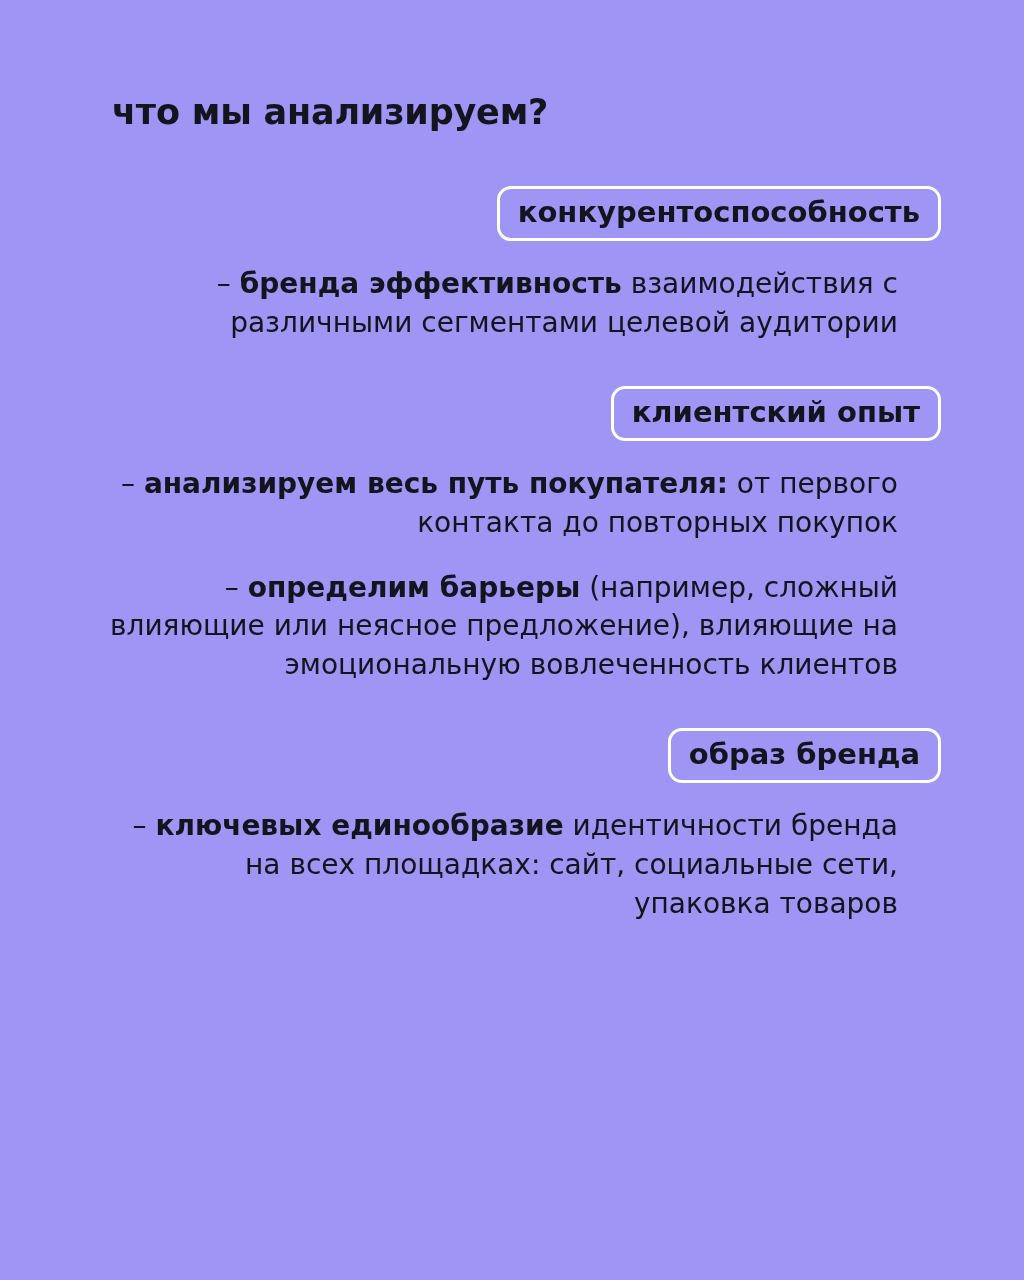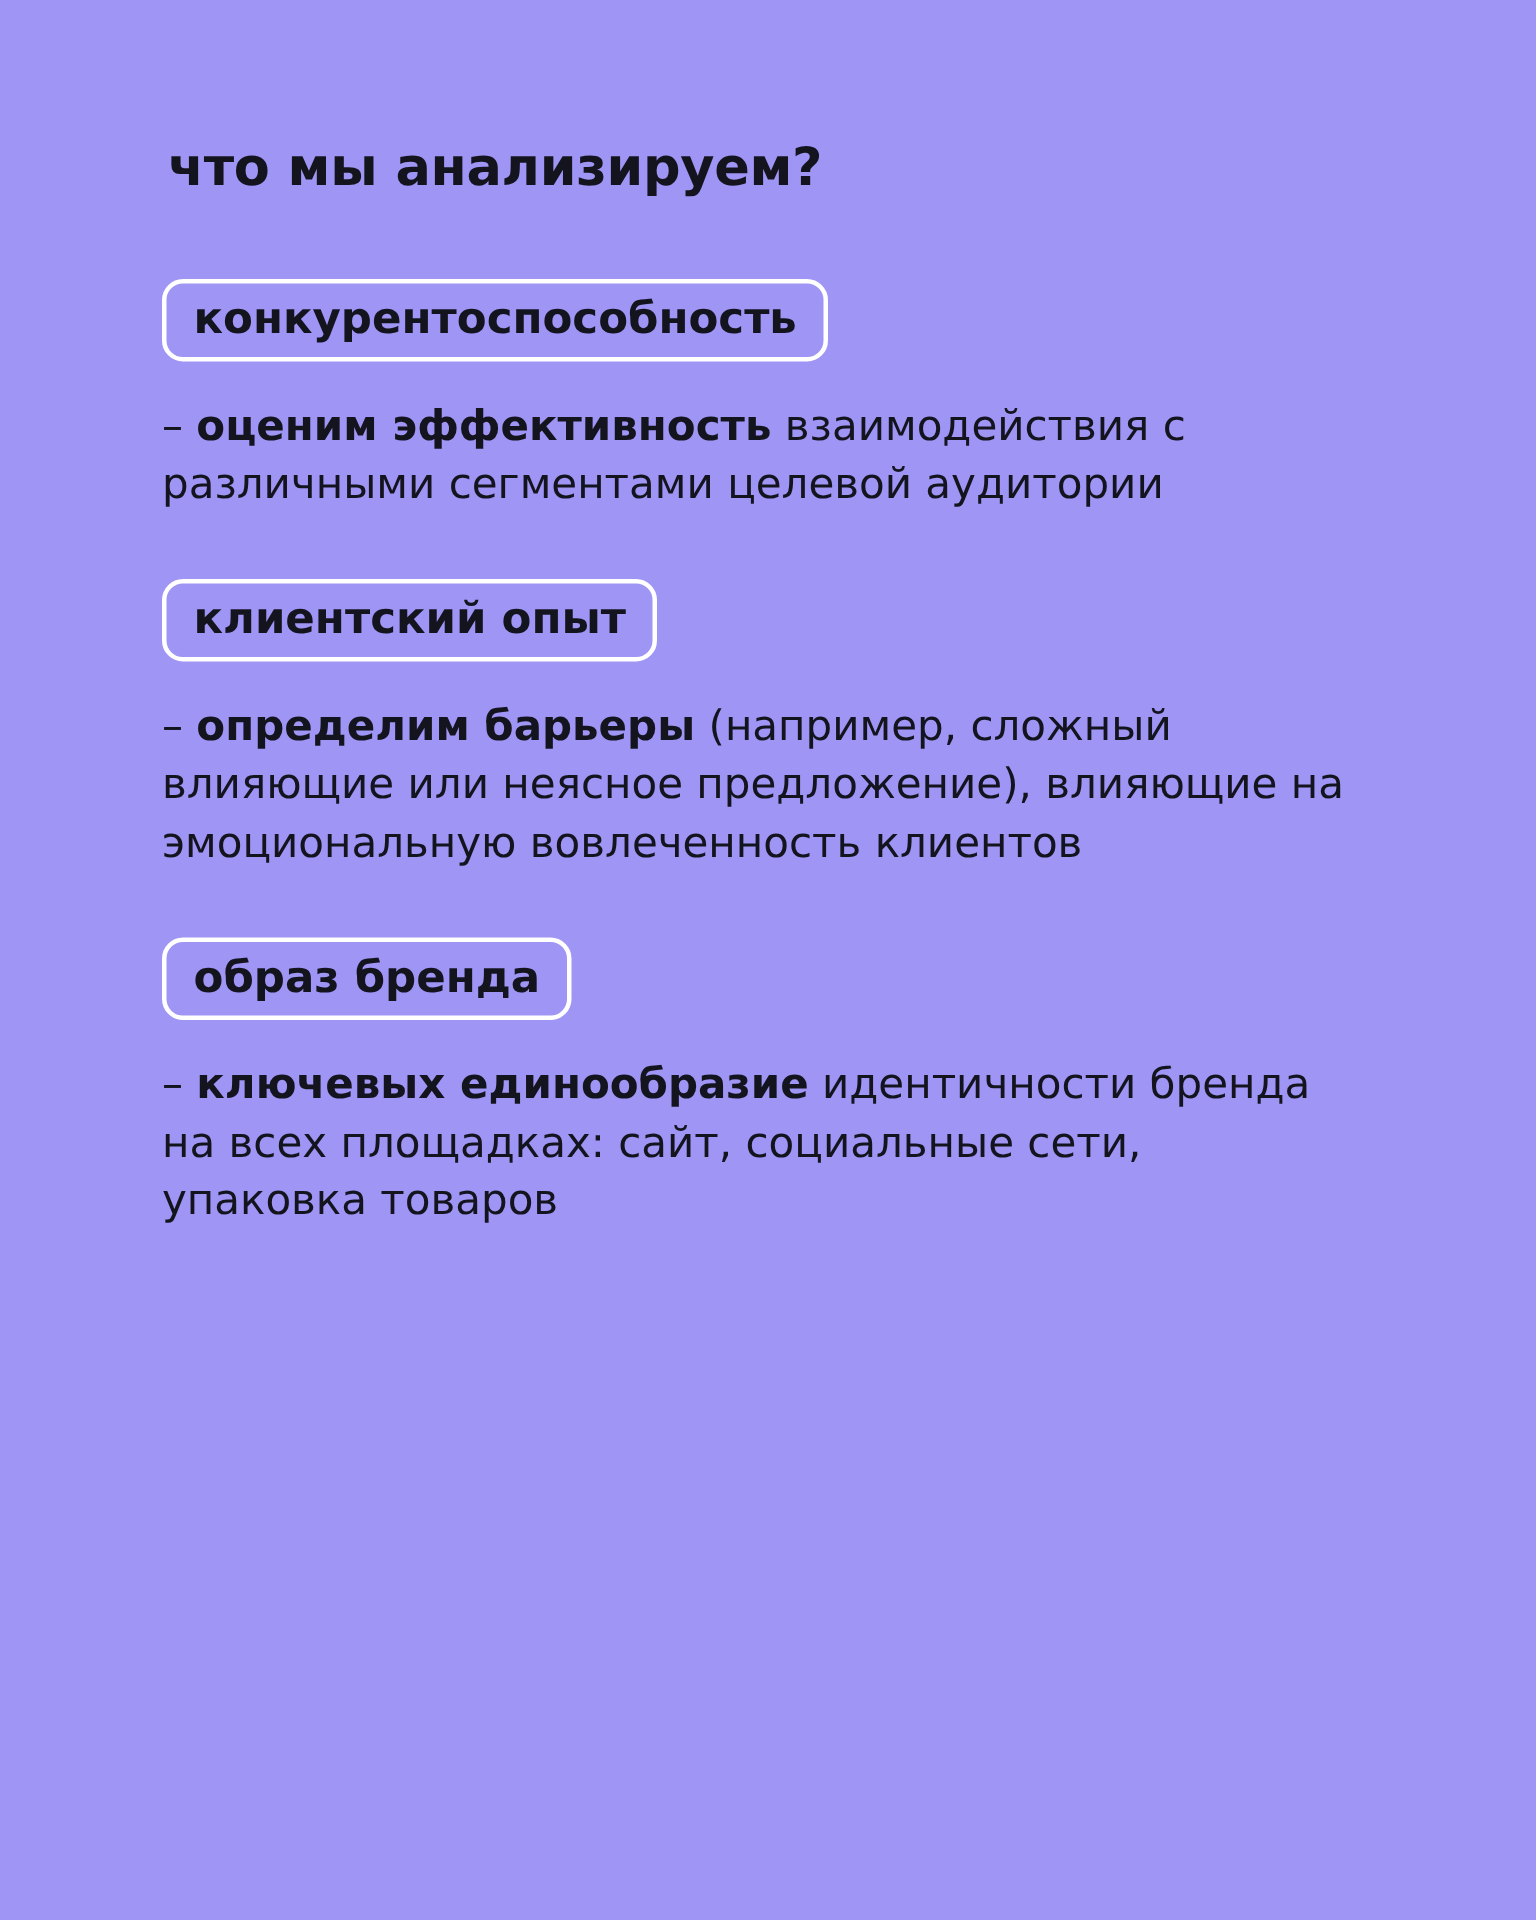--- a/index.html
+++ b/index.html
@@ -23,20 +23,21 @@
   }
   .title {
     font-size: 35px;
     font-weight: bold;
     letter-spacing: -0.2px;
     margin: 0 0 54px 4px;
     color: #14141e;
   }
   .section {
     margin-bottom: 34px;
+    text-align: right;
   }
   .chip {
     display: inline-block;
     border: 3px solid #ffffff;
     border-radius: 14px;
     padding: 9px 18px 11px 18px;
     font-size: 29px;
     font-weight: bold;
     color: #14141e;
     line-height: 1;
@@ -63,26 +64,30 @@
 <body style="background: rgb(158, 149, 245);">
 
 <div class="slide">
 
   <h1 class="title">что мы анализируем?</h1>
 
   <div class="section sec-competitiveness">
     <div class="chip">конкурентоспособность</div>
     <p class="item">
       <span>–</span>
-      <b>оценим эффективность</b><span> взаимодействия с различными сегментами целевой аудитории</span>
+      <b>бренда эффективность</b><span> взаимодействия с различными сегментами целевой аудитории</span>
     </p>
   </div>
 
   <div class="section sec-customer">
     <div class="chip">клиентский опыт</div>
+    <p class="item">
+      <span>–</span>
+      <b>анализируем весь путь покупателя:</b><span> от первого контакта до повторных покупок</span>
+    </p>
     <p class="item">
       <span>–</span>
       <b>определим барьеры</b><span> (например, сложный влияющие или неясное предложение), влияющие на эмоциональную вовлеченность клиентов</span>
     </p>
   </div>
 
   <div class="section sec-brand">
     <div class="chip">образ бренда</div>
     <p class="item">
       <span>–</span>

